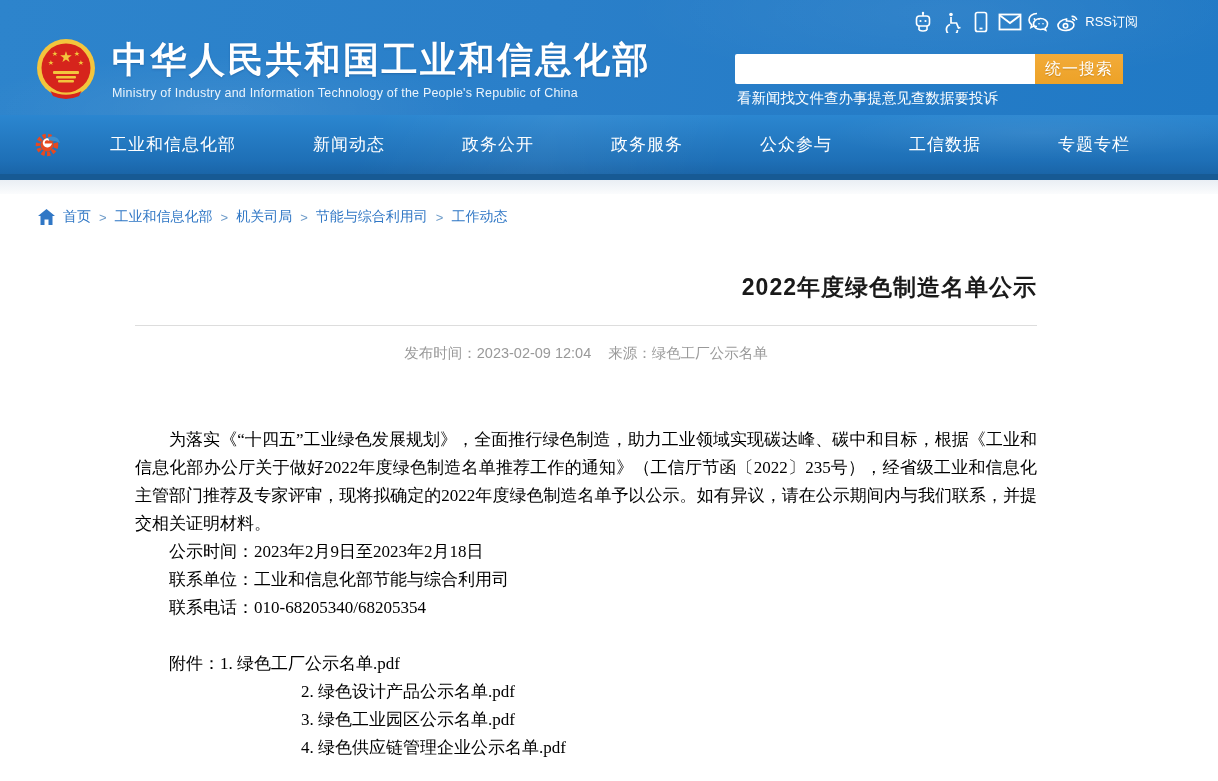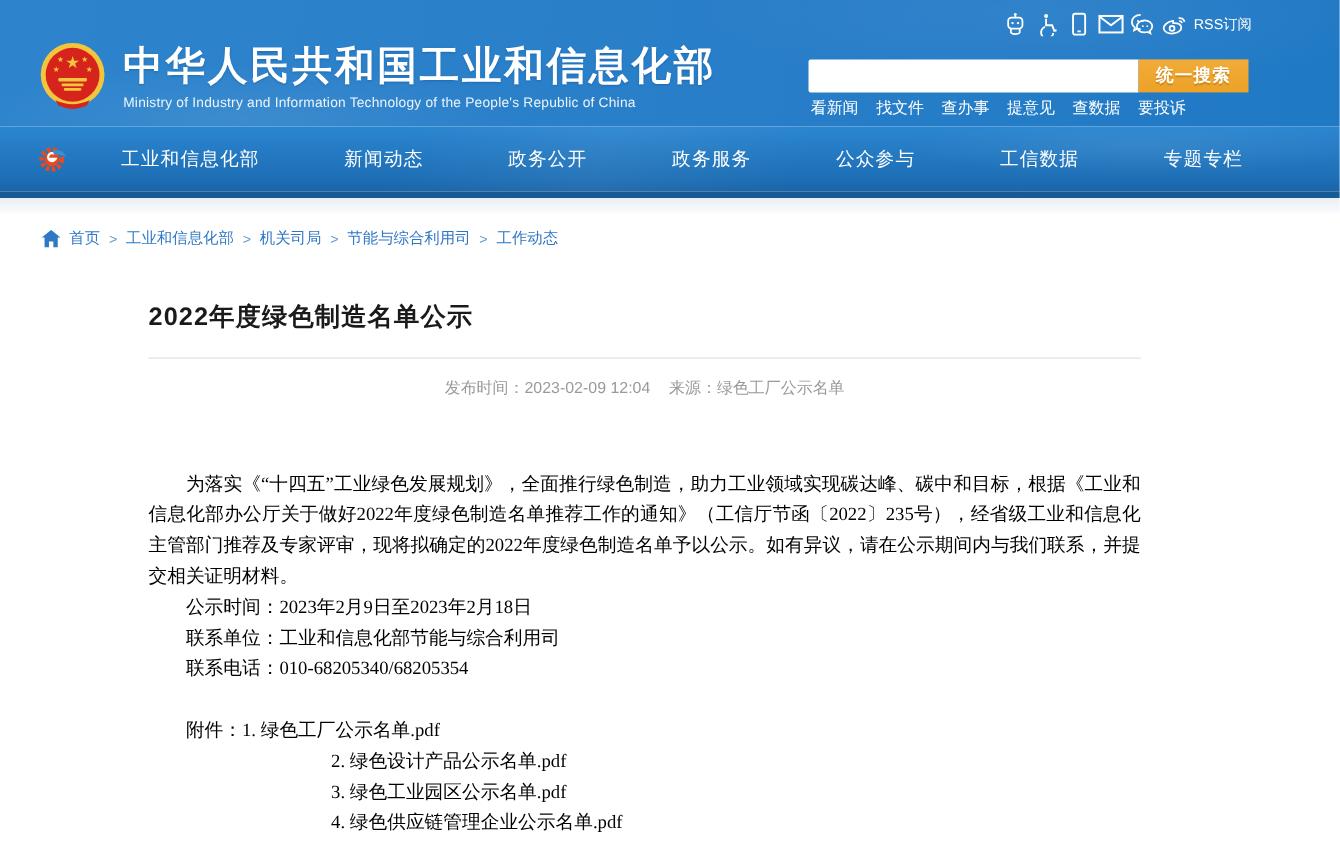--- a/index.html
+++ b/index.html
@@ -30,26 +30,26 @@
   .brand-text{ margin-left:16px; }
   .site-title{ color:#ffffff; font-size:36px; font-weight:700; letter-spacing:2.5px; line-height:1.1; text-shadow:0 1px 2px rgba(0,40,90,.25); }
   .site-subtitle{ color:#eaf4fc; font-size:12.5px; margin-top:7px; letter-spacing:.2px; }
 
   .search-area{ position:absolute; left:735px; top:54px; display:flex; z-index:3; }
   .search-input{
     width:300px; height:30px; border:none; outline:none; background:#ffffff;
     border-radius:2px 0 0 2px; padding:0 10px; font-size:14px; color:#333;
   }
   .search-btn{
-    width:100px; height:30px; border:none; cursor:pointer;
+    width:88px; height:30px; border:none; cursor:pointer;
     background:linear-gradient(180deg,#f2ab39 0%,#eda227 100%);
-    color:#ffffff; font-size:16px; font-weight:700; letter-spacing:1px;
+    color:#ffffff; font-size:16px; font-weight:400; letter-spacing:1px;
     text-shadow:0 1px 1px rgba(160,100,0,.45);
   }
-  .quick-links{ position:absolute; left:737px; top:89px; display:flex; gap:16px; z-index:3; }
+  .quick-links{ position:absolute; left:737px; top:89px; display:flex; z-index:3; }
   .quick-link{ color:#ffffff; font-size:14.5px; cursor:pointer; white-space:nowrap; }
 
   
   .nav-bar{
     position:relative; height:65px;
     background:linear-gradient(180deg,#2b86d0 0%,#1e6fb6 78%,#1a65a8 100%);
     border-bottom:6px solid #175a94;
     display:flex; align-items:center;
   }
   .nav-bar::before{
@@ -68,21 +68,21 @@
   .breadcrumb{
     margin:13px 0 0 38px; display:flex; align-items:center; gap:8px;
     font-size:14px; color:#3077c5; height:20px;
   }
   .crumb{ cursor:pointer; white-space:nowrap; }
   .crumb-sep{ color:#6d9bc9; font-size:13px; }
   .home-icon{ width:17px; height:16px; display:inline-block; cursor:pointer; }
 
   .article{ width:902px; margin-left:135px; }
   .article-title{
-    margin-top:44px; text-align:left; color:#1a1a1a;
+    margin-top:44px; text-align:right; color:#1a1a1a;
     font-size:23px; font-weight:700; letter-spacing:1px; line-height:32px;
   }
   .title-divider{ margin-top:22px; border-bottom:1px solid #dddddd; height:0; }
   .meta-row{
     margin-top:17px; display:flex; justify-content:center; gap:17px;
     color:#999999; font-size:14.5px; height:20px; line-height:20px;
   }
 
   .article-body{
     margin-top:63px; font-family:"Liberation Serif", serif;

